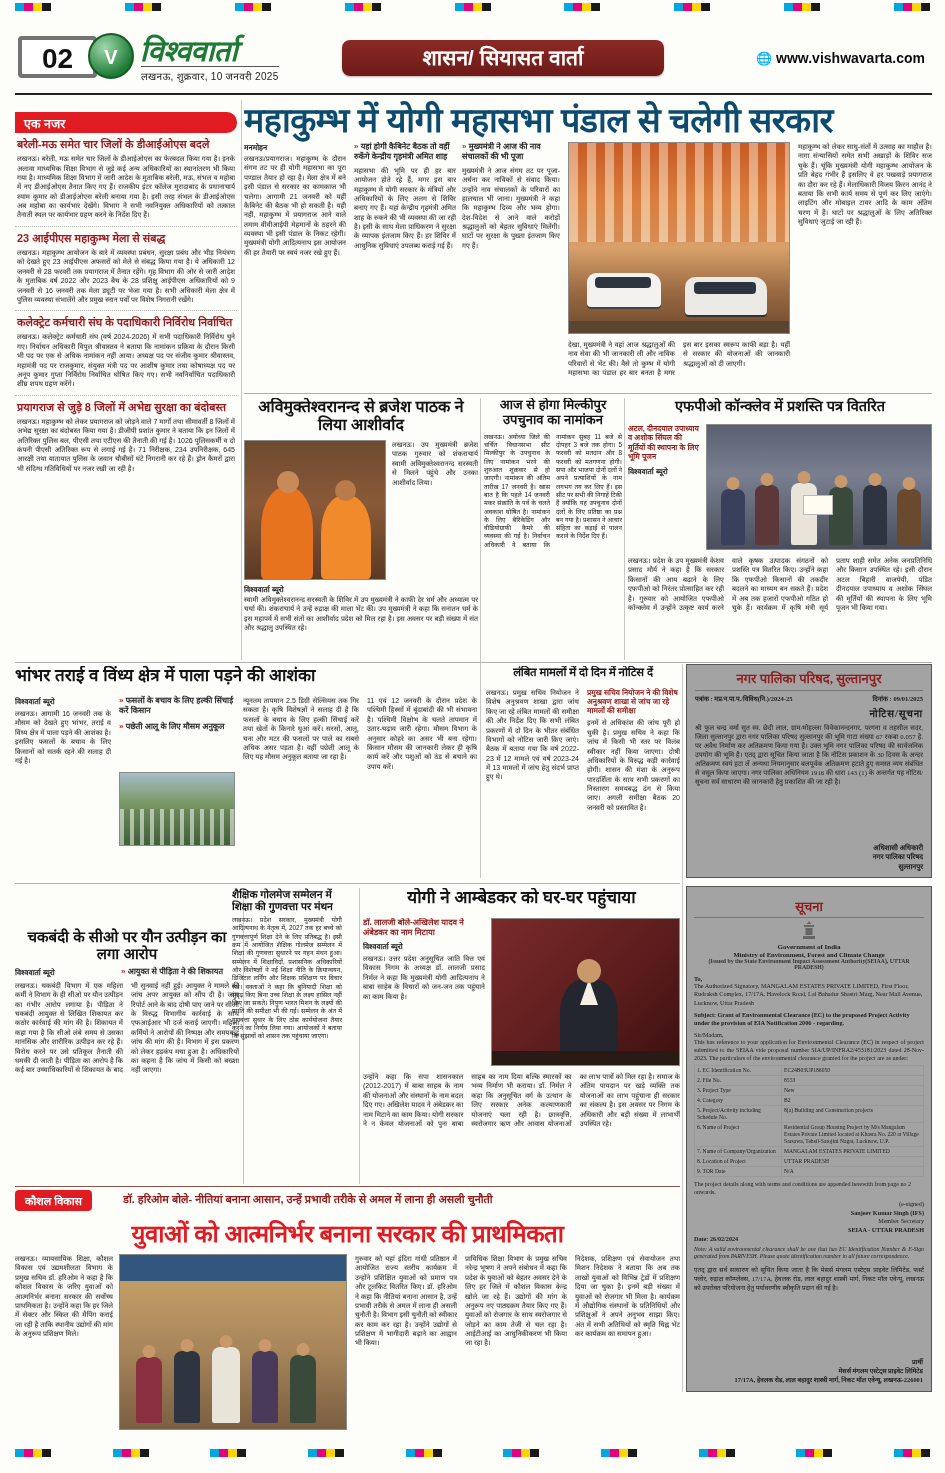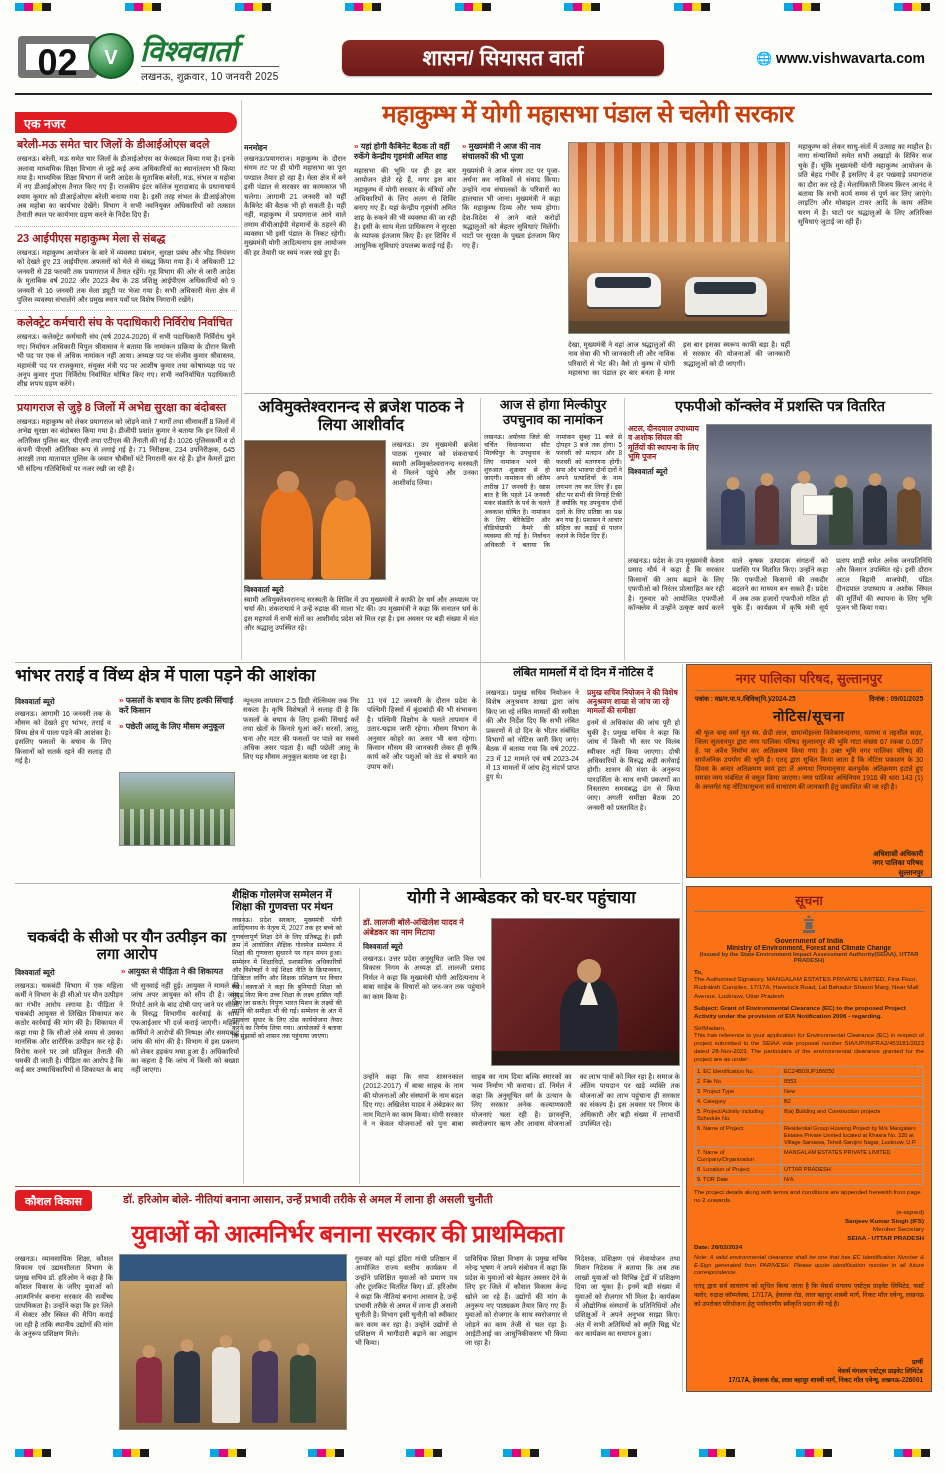--- a/index.html
+++ b/index.html
@@ -22,21 +22,21 @@
   .pull { font-size:8px; font-weight:bold; color:#2a2a2a; line-height:1.3; text-align:left; }
   .pull::before { content:'» '; color:#e01b22; font-weight:bold; }
   .vr { position:absolute; width:1px; background:#c7c7c3; }
   .hr { position:absolute; height:1px; background:#b0b0ac; }
   .photo { position:absolute; border:1px solid #8a8a86; overflow:hidden; }
   .ph-person { position:absolute; border-radius:8px 8px 2px 2px; }
   .ph-person::before { content:''; position:absolute; top:-12px; left:50%; transform:translateX(-50%);
      width:13px; height:13px; border-radius:50%; background:#c9996b; }
   .ek-art { padding:5px 2px 6px; border-bottom:1px dotted #b5b5b0; }
   .ek-art h3 { font-size:11px; color:#9b1b1f; line-height:1.2; margin-bottom:3px; font-weight:bold; }
-  .notice-box { border:1.2px solid #555; background:#f97316; }
+  .notice-box { border:1.2px solid #555; background:#a3a3a3;font-family:Liberation Serif, serif; }
   table.ec { width:100%; border-collapse:collapse; font-size:5.6px; line-height:1.25; margin:3px 0; }
   table.ec td { border:0.5px solid #999; padding:1px 2px; vertical-align:top; }
   table.ec td.n { width:62%; }
 </style>
 </head>
 <body>
 
 <div class="page">
 
   <div class="marks" style="top:2px">
@@ -44,21 +44,21 @@
     <div class="mg"></div>
     <div class="mg"></div>
     <div class="mg"></div>
     <div class="mg"></div>
     <div class="mg"></div>
     <div class="mg"></div>
     <div class="mg"></div>
     <div class="mg"></div>
   </div>
 
-  <div class="abs" style="left:18px;top:36px;width:79px;height:42px;border:8px solid #737373;border-radius:4px;text-align:center;font-size:36px;font-weight:800;line-height:37px;color:#111;background:#fff">02</div>
+  <div class="abs" style="left:18px;top:36px;width:79px;height:42px;border:4px solid #737373;border-radius:4px;text-align:center;font-size:28px;font-weight:800;line-height:37px;color:#111;background:#fff">02</div>
 
   <div class="abs" style="left:88px;top:33px;width:46px;height:46px;border-radius:50%;border:2px solid #145c26;background:radial-gradient(circle at 35% 30%, #9fd8ab, #1d7a34 72%);text-align:center;line-height:44px;color:#fff;font-weight:800;font-size:20px">V</div>
 
   <div class="abs" style="left:140px;top:30px;font-size:29px;font-weight:800;font-style:italic;color:#1d7a34;letter-spacing:-0.5px">विश्ववार्ता</div>
   <div class="abs" style="left:141px;top:66px;font-size:10px;color:#222;border-top:1px solid #555;padding-top:2px;letter-spacing:0.3px">लखनऊ, शुक्रवार, 10 जनवरी 2025</div>
 
   <div class="abs" style="left:342px;top:40px;width:322px;height:36px;background:linear-gradient(180deg,#8a2a24,#6e1a18);border-radius:8px;color:#fff;font-size:21px;font-weight:bold;text-align:center;line-height:36px;box-shadow:0 1px 2px rgba(0,0,0,.3)">शासन/ सियासत वार्ता</div>
 
   <div class="abs" style="left:756px;top:50px;font-size:14px;font-weight:bold;color:#0d0d0d">
     <span style="font-size:13px">🌐</span>
@@ -84,21 +84,21 @@
     </div>
     <div class="ek-art" style="border-bottom:none">
       <h3>प्रयागराज से जुड़े 8 जिलों में अभेद्य सुरक्षा का बंदोबस्त</h3>
       <div class="body-txt">लखनऊ। महाकुम्भ को लेकर प्रयागराज को जोड़ने वाले 7 मार्गों तथा सीमावर्ती 8 जिलों में अभेद्य सुरक्षा का बंदोबस्त किया गया है। डीजीपी प्रशांत कुमार ने बताया कि इन जिलों में अतिरिक्त पुलिस बल, पीएसी तथा एटीएस की तैनाती की गई है। 1026 पुलिसकर्मी व दो कंपनी पीएसी अतिरिक्त रूप से लगाई गई है। 71 निरीक्षक, 234 उपनिरीक्षक, 645 आरक्षी तथा यातायात पुलिस के जवान चौबीसों घंटे निगरानी कर रहे हैं। ड्रोन कैमरों द्वारा भी संदिग्ध गतिविधियों पर नजर रखी जा रही है।</div>
     </div>
   </div>
 
   <div class="vr" style="left:241px;top:100px;height:560px"></div>
 
   <div class="abs" style="left:244px;top:98px;width:688px;height:292px;overflow:hidden">
-    <div style="font-size:24px;font-weight:800;color:#c2410c;text-align:center;letter-spacing:-0.5px;line-height:1.3">महाकुम्भ में योगी महासभा पंडाल से चलेगी सरकार</div>
+    <div style="font-size:34px;font-weight:800;color:#0c4a6e;text-align:left;letter-spacing:-0.5px;line-height:1.3">महाकुम्भ में योगी महासभा पंडाल से चलेगी सरकार</div>
     <div class="abs byline" style="left:0;top:44px">मनमोहन</div>
 
     <div class="abs body-txt" style="left:0;top:56px;width:102px;height:236px">लखनऊ/प्रयागराज। महाकुम्भ के दौरान संगम तट पर ही योगी महासभा का पूरा पण्डाल तैयार हो रहा है। मेला क्षेत्र में बने इसी पंडाल से सरकार का कामकाज भी चलेगा। आगामी 21 जनवरी को यहीं कैबिनेट की बैठक भी हो सकती है। यही नहीं, महाकुम्भ में प्रयागराज आने वाले तमाम वीवीआईपी मेहमानों के ठहरने की व्यवस्था भी इसी पंडाल के निकट रहेगी। मुख्यमंत्री योगी आदित्यनाथ इस आयोजन की हर तैयारी पर स्वयं नजर रखे हुए हैं।</div>
 
     <div class="abs" style="left:110px;top:44px;width:102px;height:248px;overflow:hidden">
       <div class="pull">यहां होगी कैबिनेट बैठक तो वहीं रुकेंगे केन्द्रीय गृहमंत्री अमित शाह</div>
       <div class="body-txt" style="margin-top:3px">महासभा की भूमि पर ही हर बार आयोजन होते रहे हैं, मगर इस बार महाकुम्भ में योगी सरकार के मंत्रियों और अधिकारियों के लिए अलग से शिविर बनाए गए हैं। यहां केन्द्रीय गृहमंत्री अमित शाह के रुकने की भी व्यवस्था की जा रही है। इसी के साथ मेला प्राधिकरण ने सुरक्षा के व्यापक इंतजाम किए हैं। हर शिविर में आधुनिक सुविधाएं उपलब्ध कराई गई हैं।</div>
     </div>
 
     <div class="abs" style="left:218px;top:44px;width:98px;height:248px;overflow:hidden">
@@ -193,21 +193,21 @@
   </div>
 
   <div class="vr" style="left:682px;top:664px;height:728px"></div>
 
   <div class="abs notice-box" style="left:686px;top:664px;width:246px;height:214px;padding:6px 8px;overflow:hidden">
     <div class="hl-maroon" style="font-size:13px;text-align:center;border-bottom:1px solid #777;padding-bottom:3px">नगर पालिका परिषद, सुल्तानपुर</div>
     <div style="display:flex;justify-content:space-between;font-size:6.5px;font-weight:bold;margin-top:3px">
       <span>पत्रांक : मप्र/न.पा.प./विविध(नि.)/2024-25</span>
       <span>दिनांक : 09/01/2025</span>
     </div>
-    <div style="text-align:center;font-size:14px;font-weight:bold;letter-spacing:1px;margin:3px 0">नोटिस/सूचना</div>
+    <div style="text-align:right;font-size:10px;font-weight:bold;letter-spacing:1px;margin:3px 0">नोटिस/सूचना</div>
     <div class="body-txt" style="font-size:6.8px;height:118px">श्री फूल चन्द्र वर्मा सुत स्व. छेदी लाल, ग्राम/मोहल्ला विवेकानन्दनगर, परगना व तहसील सदर, जिला सुल्तानपुर द्वारा नगर पालिका परिषद सुल्तानपुर की भूमि गाटा संख्या 67 रकबा 0.057 हे. पर अवैध निर्माण कर अतिक्रमण किया गया है। उक्त भूमि नगर पालिका परिषद की सार्वजनिक उपयोग की भूमि है। एतद् द्वारा सूचित किया जाता है कि नोटिस प्रकाशन के 30 दिवस के अन्दर अतिक्रमण स्वयं हटा लें अन्यथा नियमानुसार बलपूर्वक अतिक्रमण हटाते हुए समस्त व्यय संबंधित से वसूल किया जाएगा। नगर पालिका अधिनियम 1916 की धारा 143 (1) के अन्तर्गत यह नोटिस/सूचना सर्व साधारण की जानकारी हेतु प्रकाशित की जा रही है।</div>
     <div style="text-align:right;font-size:7px;font-weight:bold;line-height:1.35;margin-top:3px">
       <div>अधिशासी अधिकारी</div>
       <div>नगर पालिका परिषद</div>
       <div>सुल्तानपुर</div>
     </div>
   </div>
 
   <div class="hr" style="left:15px;top:883px;width:665px"></div>
 
@@ -238,21 +238,21 @@
     </div>
     <div class="photo" style="left:128px;top:30px;width:189px;height:148px;background:linear-gradient(135deg,#7a2a2a 0%,#5a1c1c 60%,#3c1010 100%)">
       <div class="abs" style="left:68px;bottom:0;width:58px;height:86px;background:#23262e;border-radius:40% 40% 4% 4%"></div>
       <div class="abs" style="left:88px;bottom:60px;width:18px;height:26px;background:#f4efe2;clip-path:polygon(50% 0,100% 100%,0 100%)"></div>
       <div class="abs" style="left:85px;bottom:82px;width:24px;height:24px;border-radius:50%;background:#c9996b"></div>
       <div class="abs" style="left:0;bottom:0;width:100%;height:14px;background:#2a1a14"></div>
     </div>
     <div class="body-txt" style="position:absolute;left:0;top:184px;width:317px;height:110px;column-count:3;column-gap:8px">उन्होंने कहा कि सपा शासनकाल (2012-2017) में बाबा साहब के नाम की योजनाओं और संस्थानों के नाम बदल दिए गए। अखिलेश यादव ने अंबेडकर का नाम मिटाने का काम किया। योगी सरकार ने न केवल योजनाओं को पुनः बाबा साहब का नाम दिया बल्कि स्मारकों का भव्य निर्माण भी कराया। डॉ. निर्मल ने कहा कि अनुसूचित वर्ग के उत्थान के लिए सरकार अनेक कल्याणकारी योजनाएं चला रही है। छात्रवृत्ति, स्वरोजगार ऋण और आवास योजनाओं का लाभ पात्रों को मिल रहा है। समाज के अंतिम पायदान पर खड़े व्यक्ति तक योजनाओं का लाभ पहुंचाना ही सरकार का संकल्प है। इस अवसर पर निगम के अधिकारी और बड़ी संख्या में लाभार्थी उपस्थित रहे।</div>
   </div>
 
-  <div class="abs notice-box" style="left:686px;top:886px;width:246px;height:506px;padding:6px 7px;overflow:hidden">
+  <div class="abs notice-box" style="left:686px;top:886px;width:246px;height:506px;padding:12px 7px;overflow:hidden">
     <div class="hl-maroon" style="font-size:13px;text-align:center;border-bottom:1px solid #777;padding-bottom:2px">सूचना</div>
     <div style="text-align:center;margin-top:3px">
       <svg width="16" height="18" viewBox="0 0 16 18">
           <path d="M8 0l2.2 3H5.8L8 0zM3 4h10v2H3zM4.5 7h7v7h-7zM2 15h12v3H2z" fill="#666"></path>
         </svg>
     </div>
     <div style="text-align:center;font-size:7px;font-weight:bold">Government of India</div>
     <div style="text-align:center;font-size:6.6px;font-weight:bold">Ministry of Environment, Forest and Climate Change</div>
     <div style="text-align:center;font-size:5.8px;font-weight:bold;color:#333">(Issued by the State Environment Impact Assessment Authority(SEIAA), UTTAR PRADESH)</div>
     <div style="font-size:6.2px;margin-top:5px;font-weight:bold">To,</div>

